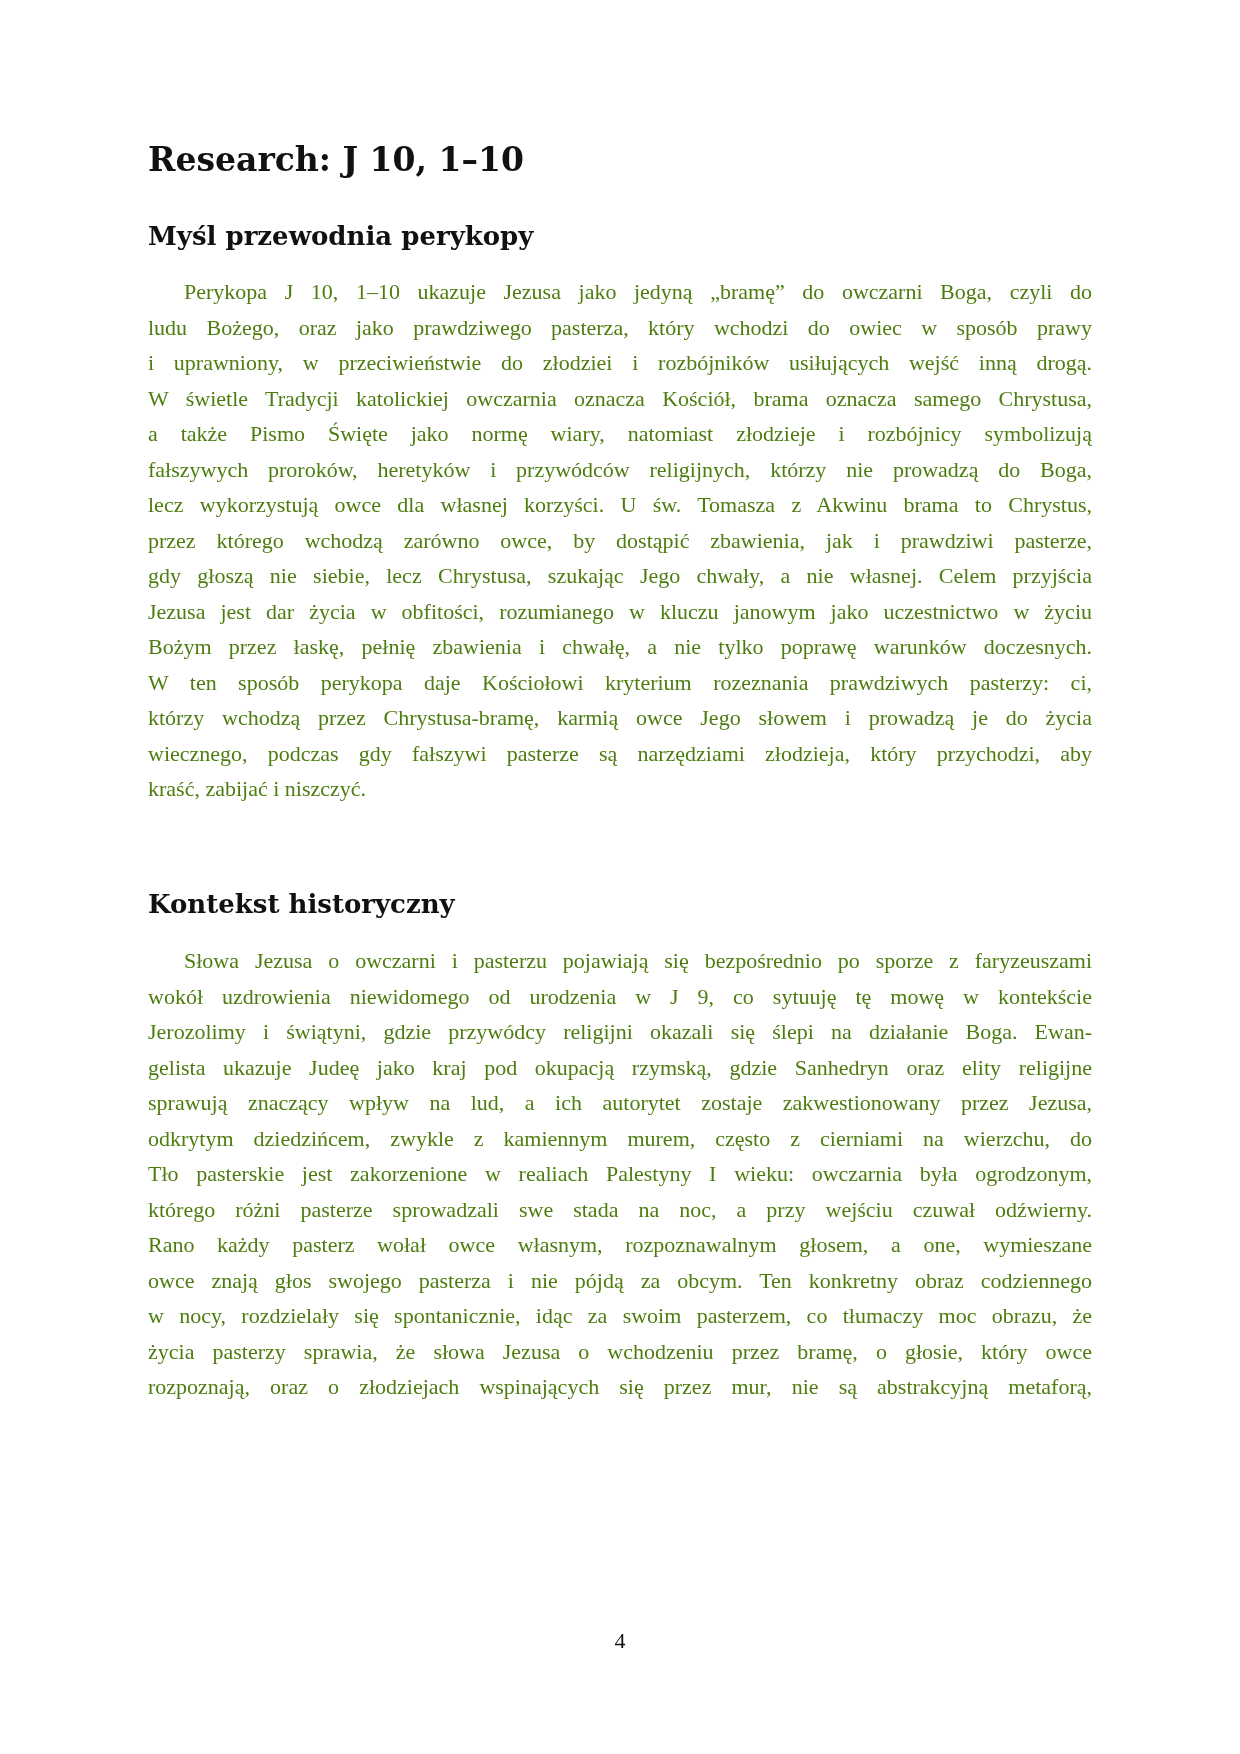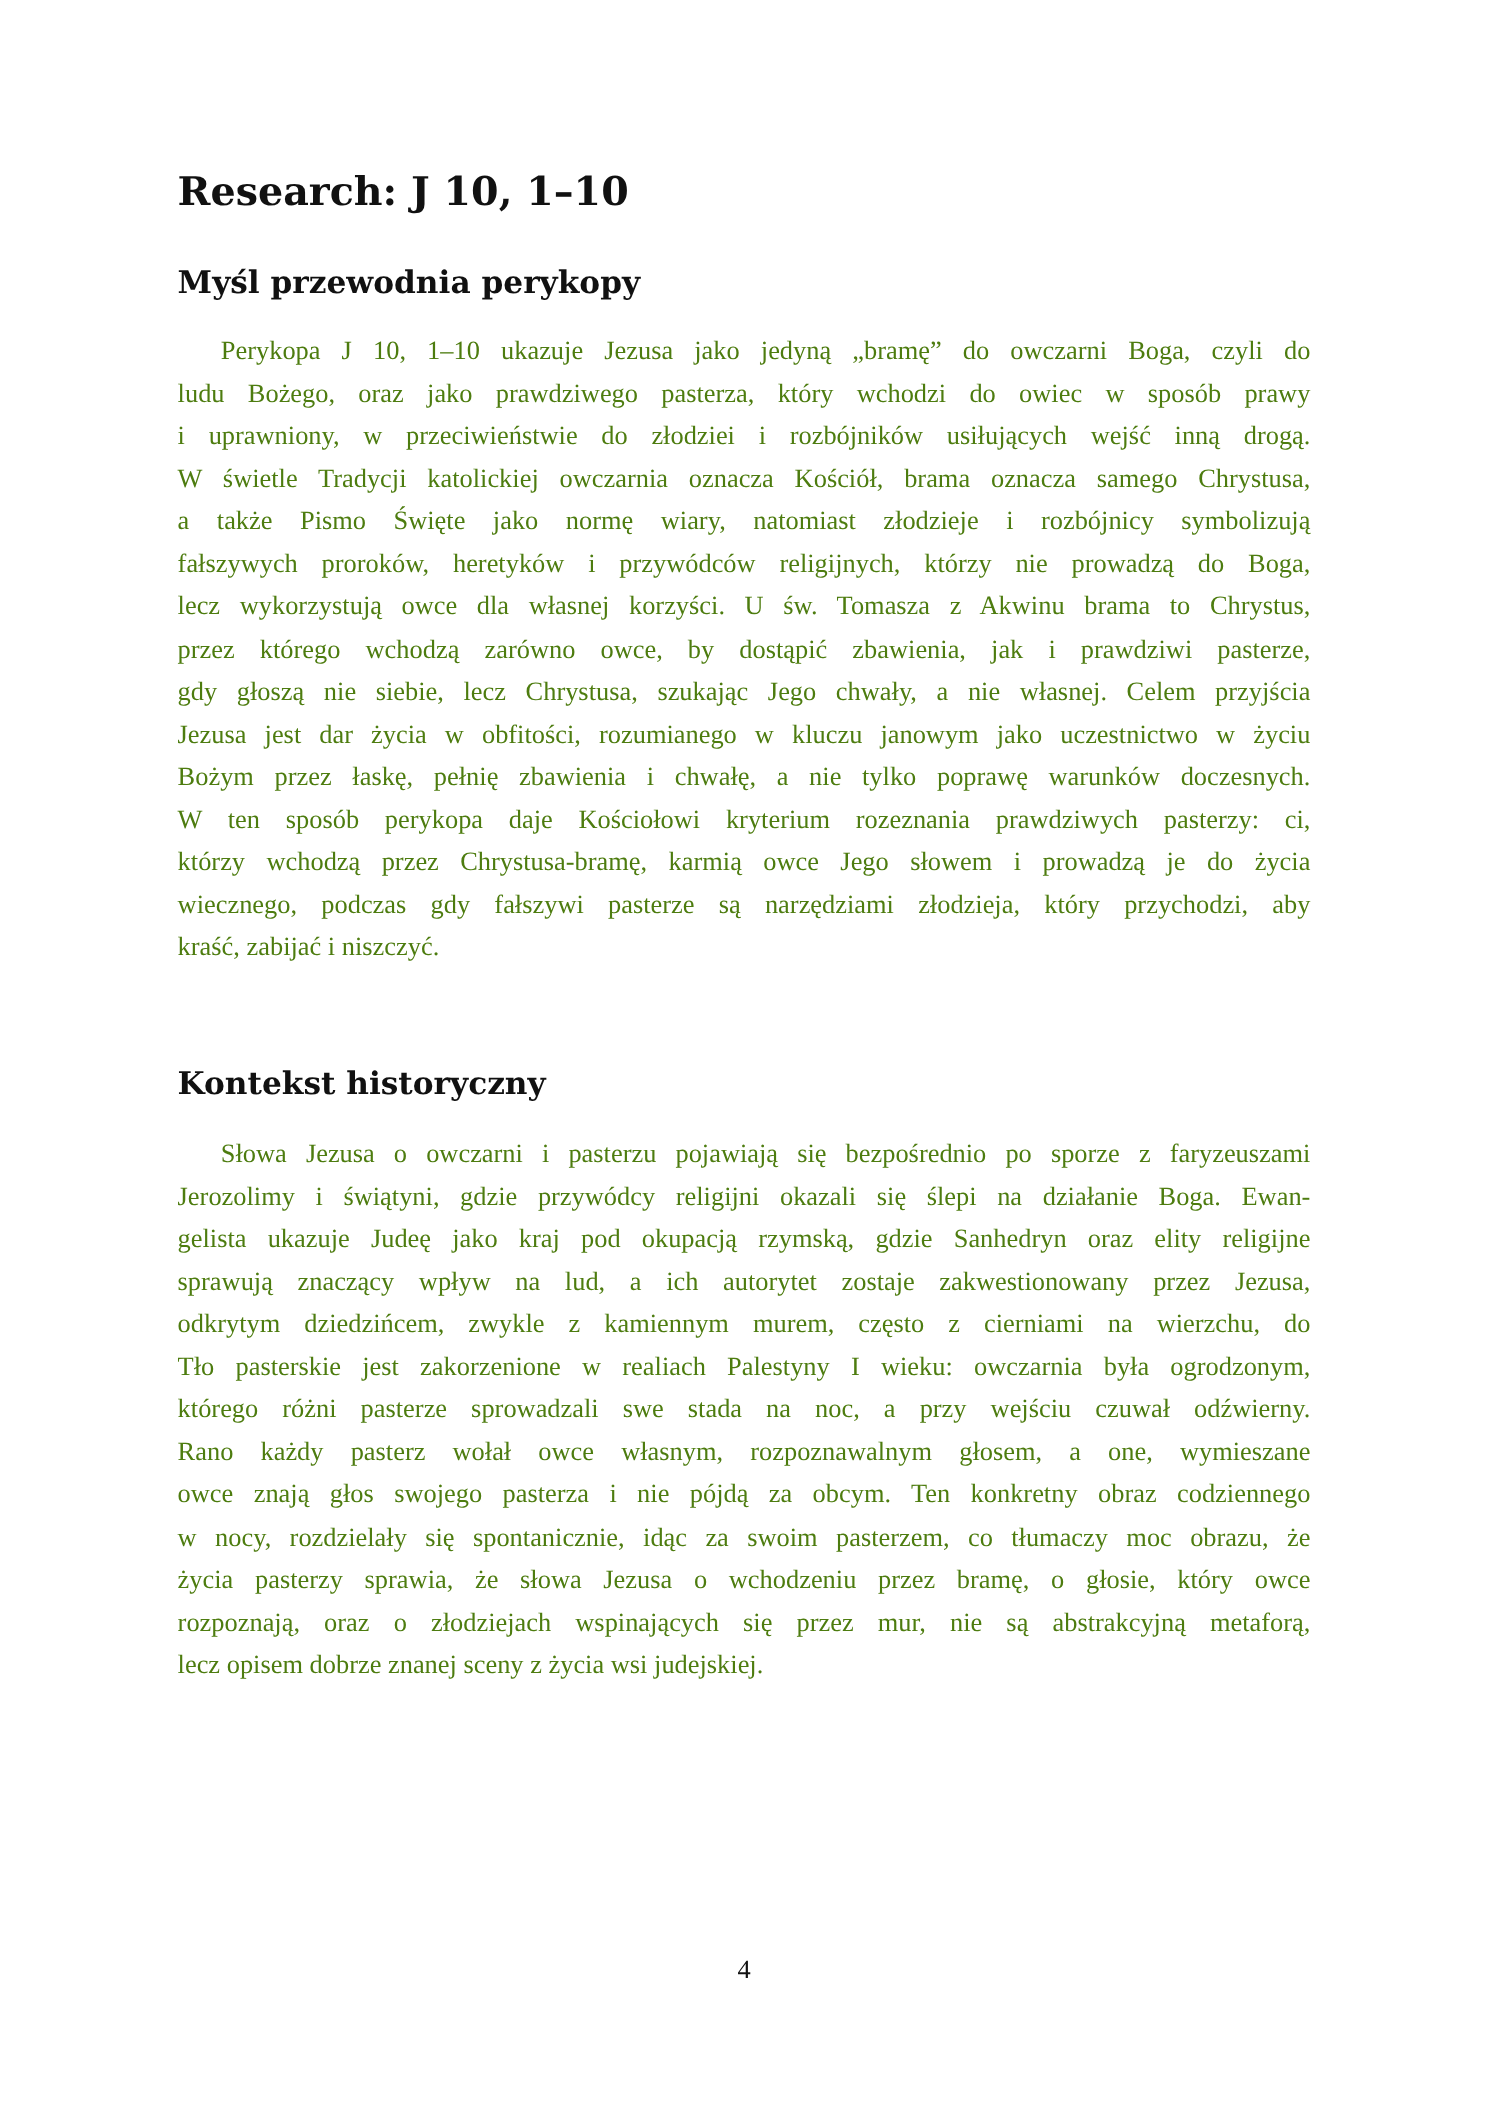--- a/index.html
+++ b/index.html
@@ -55,28 +55,28 @@
     <span class="line">Bożym przez łaskę, pełnię zbawienia i chwałę, a nie tylko poprawę warunków doczesnych.</span>
     <span class="line">W ten sposób perykopa daje Kościołowi kryterium rozeznania prawdziwych pasterzy: ci,</span>
     <span class="line">którzy wchodzą przez Chrystusa-bramę, karmią owce Jego słowem i prowadzą je do życia</span>
     <span class="line">wiecznego, podczas gdy fałszywi pasterze są narzędziami złodzieja, który przychodzi, aby</span>
     <span class="line last">kraść, zabijać i niszczyć.</span>
   </div>
 
   <h2 class="section-heading" id="h-kontekst">Kontekst historyczny</h2>
   <div class="para" id="para-kontekst">
     <span class="line indent">Słowa Jezusa o owczarni i pasterzu pojawiają się bezpośrednio po sporze z faryzeuszami</span>
+    <span class="line">wokół uzdrowienia niewidomego od urodzenia w J 9, co sytuuję tę mowę w kontekście</span>
     <span class="line">Jerozolimy i świątyni, gdzie przywódcy religijni okazali się ślepi na działanie Boga. Ewan-</span>
     <span class="line">gelista ukazuje Judeę jako kraj pod okupacją rzymską, gdzie Sanhedryn oraz elity religijne</span>
     <span class="line">sprawują znaczący wpływ na lud, a ich autorytet zostaje zakwestionowany przez Jezusa,</span>
     <span class="line">odkrytym dziedzińcem, zwykle z kamiennym murem, często z cierniami na wierzchu, do</span>
     <span class="line">Tło pasterskie jest zakorzenione w realiach Palestyny I wieku: owczarnia była ogrodzonym,</span>
     <span class="line">którego różni pasterze sprowadzali swe stada na noc, a przy wejściu czuwał odźwierny.</span>
     <span class="line">Rano każdy pasterz wołał owce własnym, rozpoznawalnym głosem, a one, wymieszane</span>
     <span class="line">owce znają głos swojego pasterza i nie pójdą za obcym. Ten konkretny obraz codziennego</span>
     <span class="line">w nocy, rozdzielały się spontanicznie, idąc za swoim pasterzem, co tłumaczy moc obrazu, że</span>
     <span class="line">życia pasterzy sprawia, że słowa Jezusa o wchodzeniu przez bramę, o głosie, który owce</span>
     <span class="line">rozpoznają, oraz o złodziejach wspinających się przez mur, nie są abstrakcyjną metaforą,</span>
-    <span class="line last">lecz opisem dobrze znanej sceny z życia wsi judejskiej.</span>
   </div>
 
   <div class="page-number">4</div>
 </div>
 
 </body></html>

